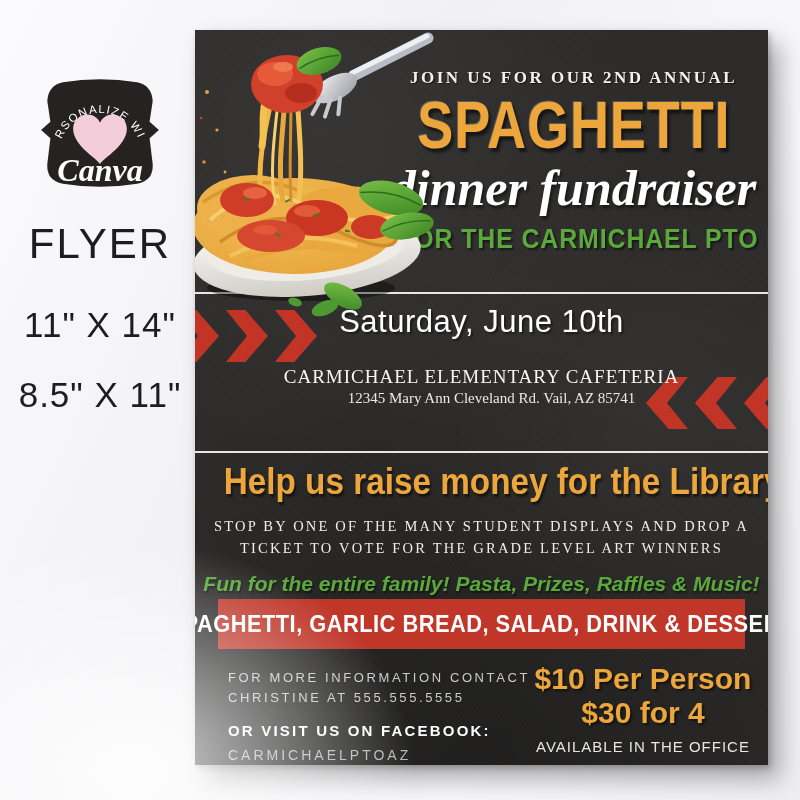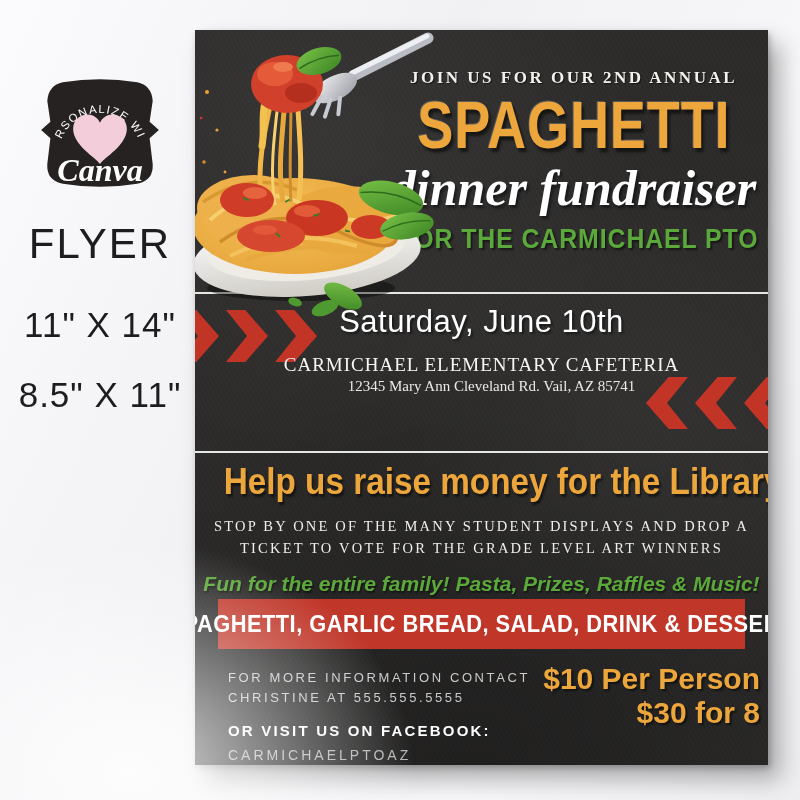--- a/index.html
+++ b/index.html
@@ -45,42 +45,42 @@
     transform:scaleX(.82);transform-origin:center;letter-spacing:1px;white-space:nowrap;
     text-shadow:3px 4px 3px rgba(0,0,0,.55),-1px -1px 0 rgba(190,190,190,.30);}
   .script{margin-top:2px;font-family:"Liberation Serif",serif;font-style:italic;font-weight:700;
     font-size:50px;line-height:1.1;color:#ffffff;text-shadow:2px 3px 3px rgba(0,0,0,.5);white-space:nowrap;}
   .subtitle{margin-top:8px;font-size:27px;font-weight:700;color:#5ca93b;letter-spacing:1px;
     transform:scaleX(.92);transform-origin:center;white-space:nowrap;text-shadow:2px 2px 2px rgba(0,0,0,.5);}
   
   .when{position:absolute;left:0;right:0;top:272px;text-align:center;color:#fff;}
   .date-line{font-size:31px;font-weight:400;letter-spacing:.5px;line-height:1.3;
     text-shadow:2px 2px 2px rgba(0,0,0,.45);}
-  .venue{margin-top:12px;font-family:"Liberation Serif",serif;font-size:19px;
+  .venue{margin-top:24px;font-family:"Liberation Serif",serif;font-size:19px;
     letter-spacing:1px;color:#f7f6f3;}
   .address{margin-top:2px;font-family:"Liberation Serif",serif;font-size:15px;color:#ece9e4;margin-left:20px;}
   
   .pitch{position:absolute;left:0;right:0;top:431px;text-align:center;}
   .pitch-headline{font-size:37px;font-weight:700;color:#eca63b;transform:scaleX(.9);
     transform-origin:center;white-space:nowrap;text-shadow:2px 3px 2px rgba(0,0,0,.5);}
   .pitch-details{margin-top:13px;font-family:"Liberation Serif",serif;font-size:14.5px;
     letter-spacing:2.2px;line-height:1.5;color:#efeeea;}
   .fun-line{margin-top:12px;font-size:21px;font-weight:700;font-style:italic;color:#5ca93b;
     text-shadow:1px 2px 2px rgba(0,0,0,.5);white-space:nowrap;}
   
   .banner{position:absolute;left:23px;width:527px;top:569px;height:50px;background:#c0372a;
     display:flex;align-items:center;justify-content:center;}
   .banner-text{color:#fff;font-size:23px;font-weight:700;letter-spacing:.5px;
     transform:scaleX(.95);white-space:nowrap;}
   
   .footer-left{position:absolute;left:33px;top:638px;text-align:left;}
   .contact-line{font-size:13px;letter-spacing:2.6px;color:#cbcbcb;line-height:1.55;}
   .fb-label{margin-top:14px;font-size:15px;font-weight:700;letter-spacing:2.2px;color:#fdfdfd;}
   .fb-handle{margin-top:8px;font-size:14px;letter-spacing:3px;color:#b6b6b6;}
-  .footer-right{position:absolute;left:331px;right:8px;top:632px;text-align:right;}
+  .footer-right{position:absolute;left:331px;right:8px;top:632px;text-align:center;}
   .price{font-size:30px;font-weight:700;color:#eca63b;line-height:1.12;
     text-shadow:2px 2px 2px rgba(0,0,0,.5);}
   .availability{margin-top:9px;font-size:15px;letter-spacing:1px;color:#e6e6e4;}
   .art{position:absolute;left:0;top:0;pointer-events:none;}
 </style>
 </head>
 <body>
 
 <div id="page">
 
@@ -144,21 +144,22 @@
     </div>
 
     <div class="footer-left">
       <div class="contact-line">FOR MORE INFORMATION CONTACT</div>
       <div class="contact-line">CHRISTINE AT 555.555.5555</div>
       <div class="fb-label">OR VISIT US ON FACEBOOK:</div>
       <div class="fb-handle">CARMICHAELPTOAZ</div>
     </div>
     <div class="footer-right">
       <div class="price">$10 Per Person</div>
-      <div class="price">$30 for 8</div>
+      <div class="price">$30 for 4</div>
+      <div class="availability">AVAILABLE IN THE OFFICE</div>
     </div>
 
     <svg class="art" viewBox="0 0 240 290" width="240" height="290">
       <defs>
         <linearGradient id="forkg" x1="0" y1="0" x2="1" y2="1">
           <stop offset="0" stop-color="#f2f3f5"></stop>
             <stop offset="1" stop-color="#999ca4"></stop>
         </linearGradient>
         <radialGradient id="pileg" cx="0.45" cy="0.4" r="0.85">
           <stop offset="0" stop-color="#f4c05a"></stop>

